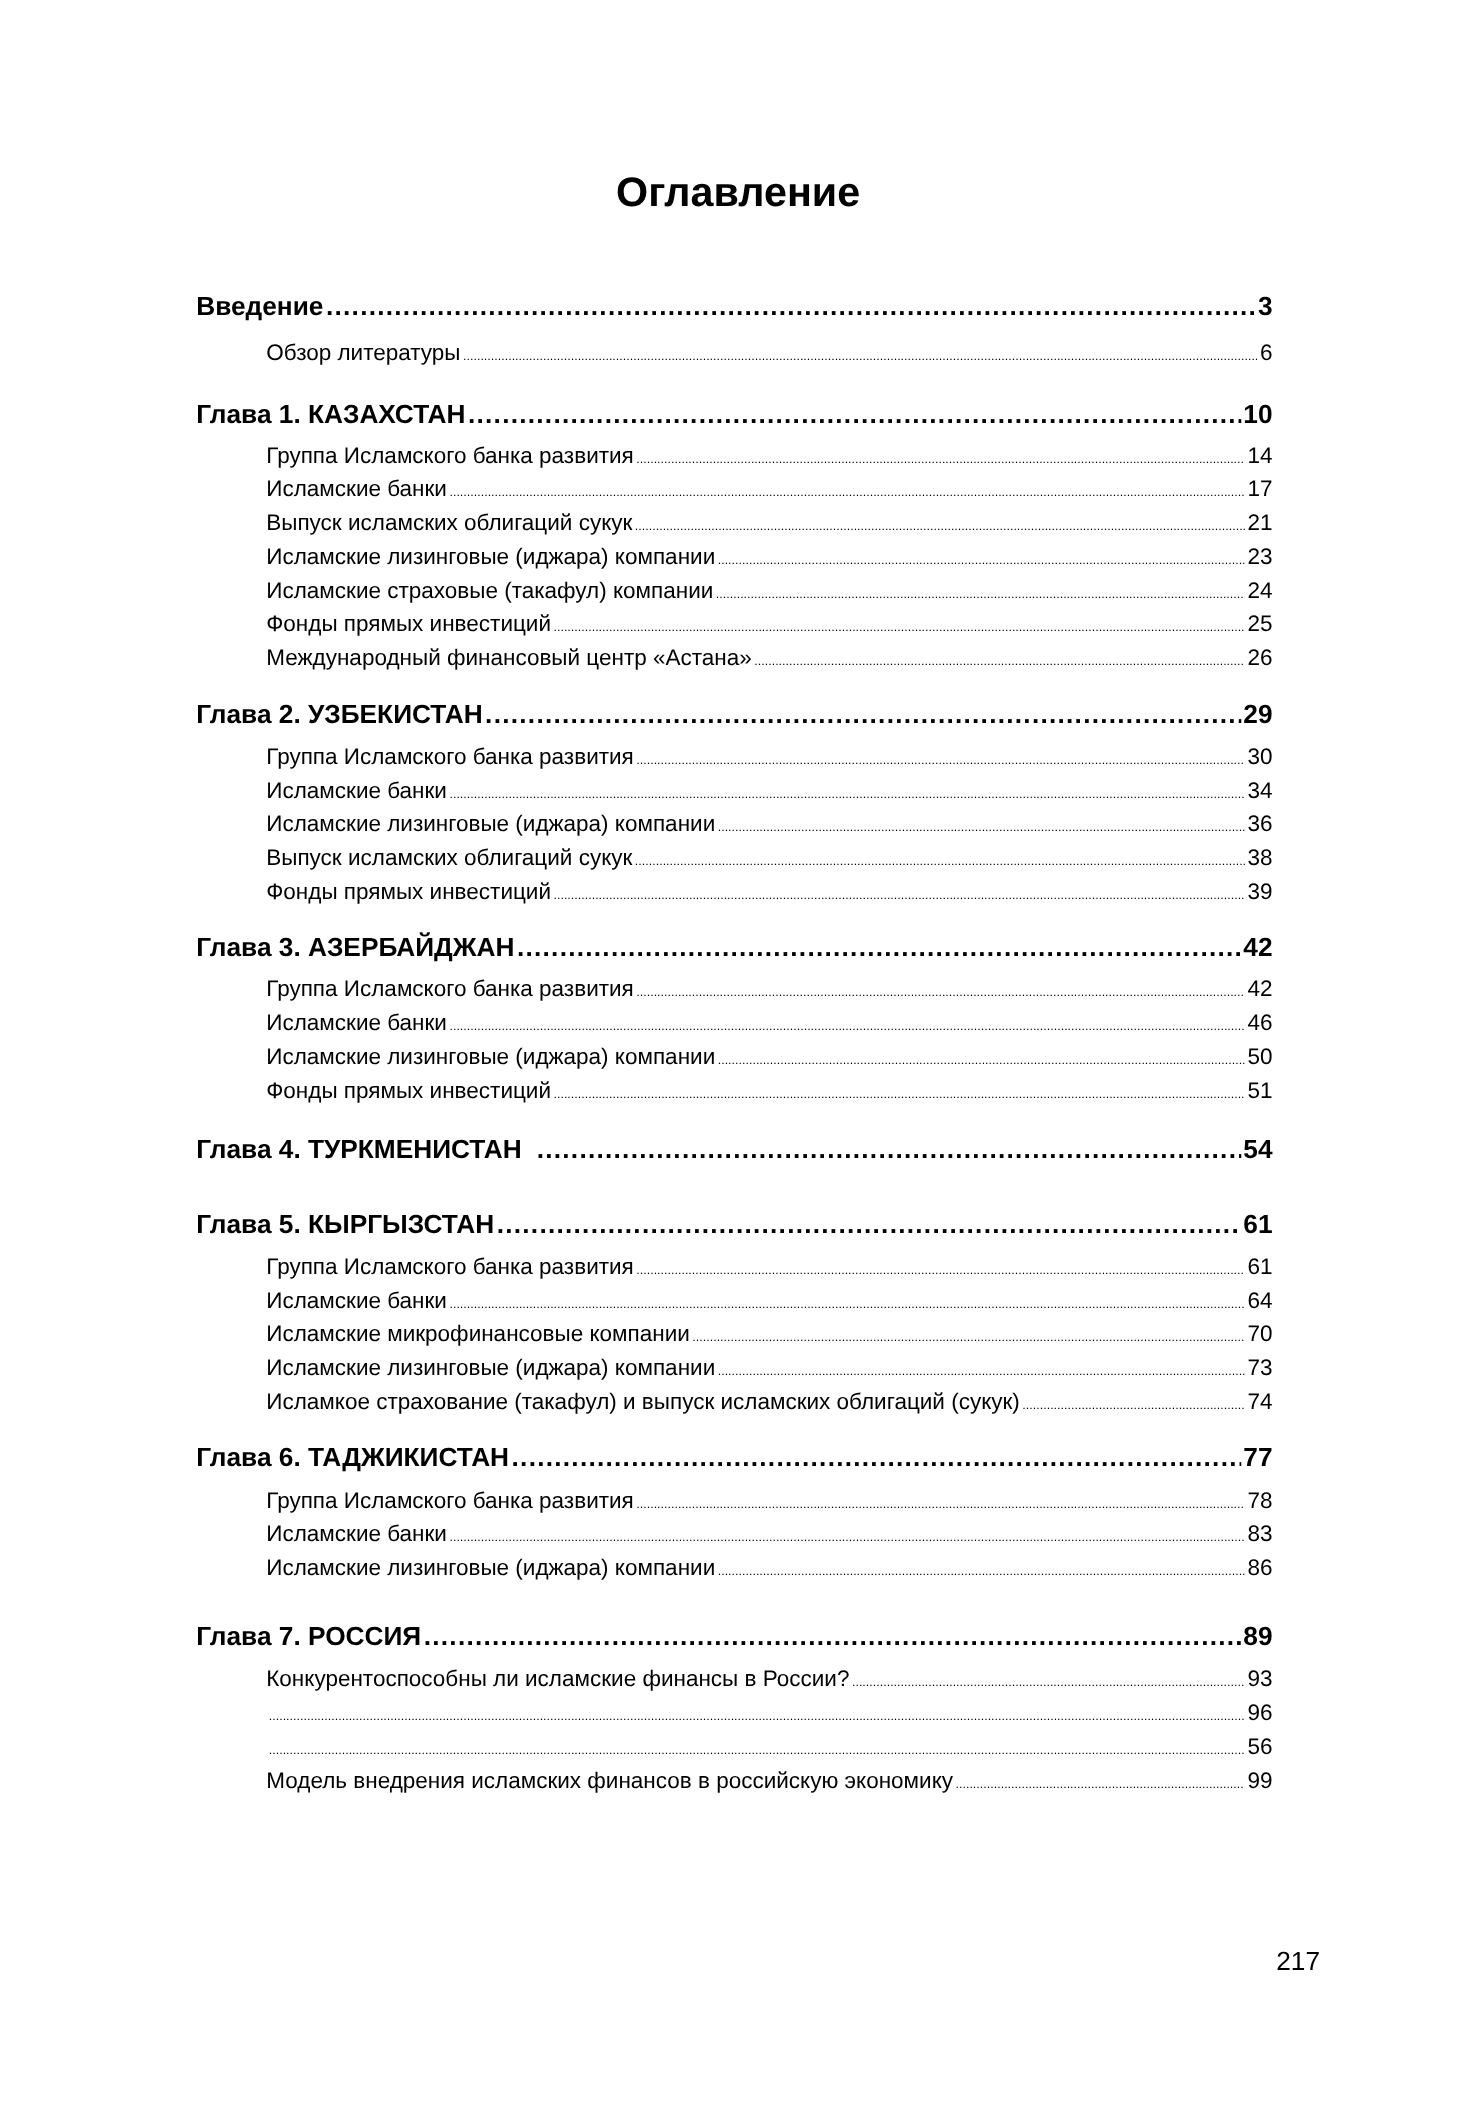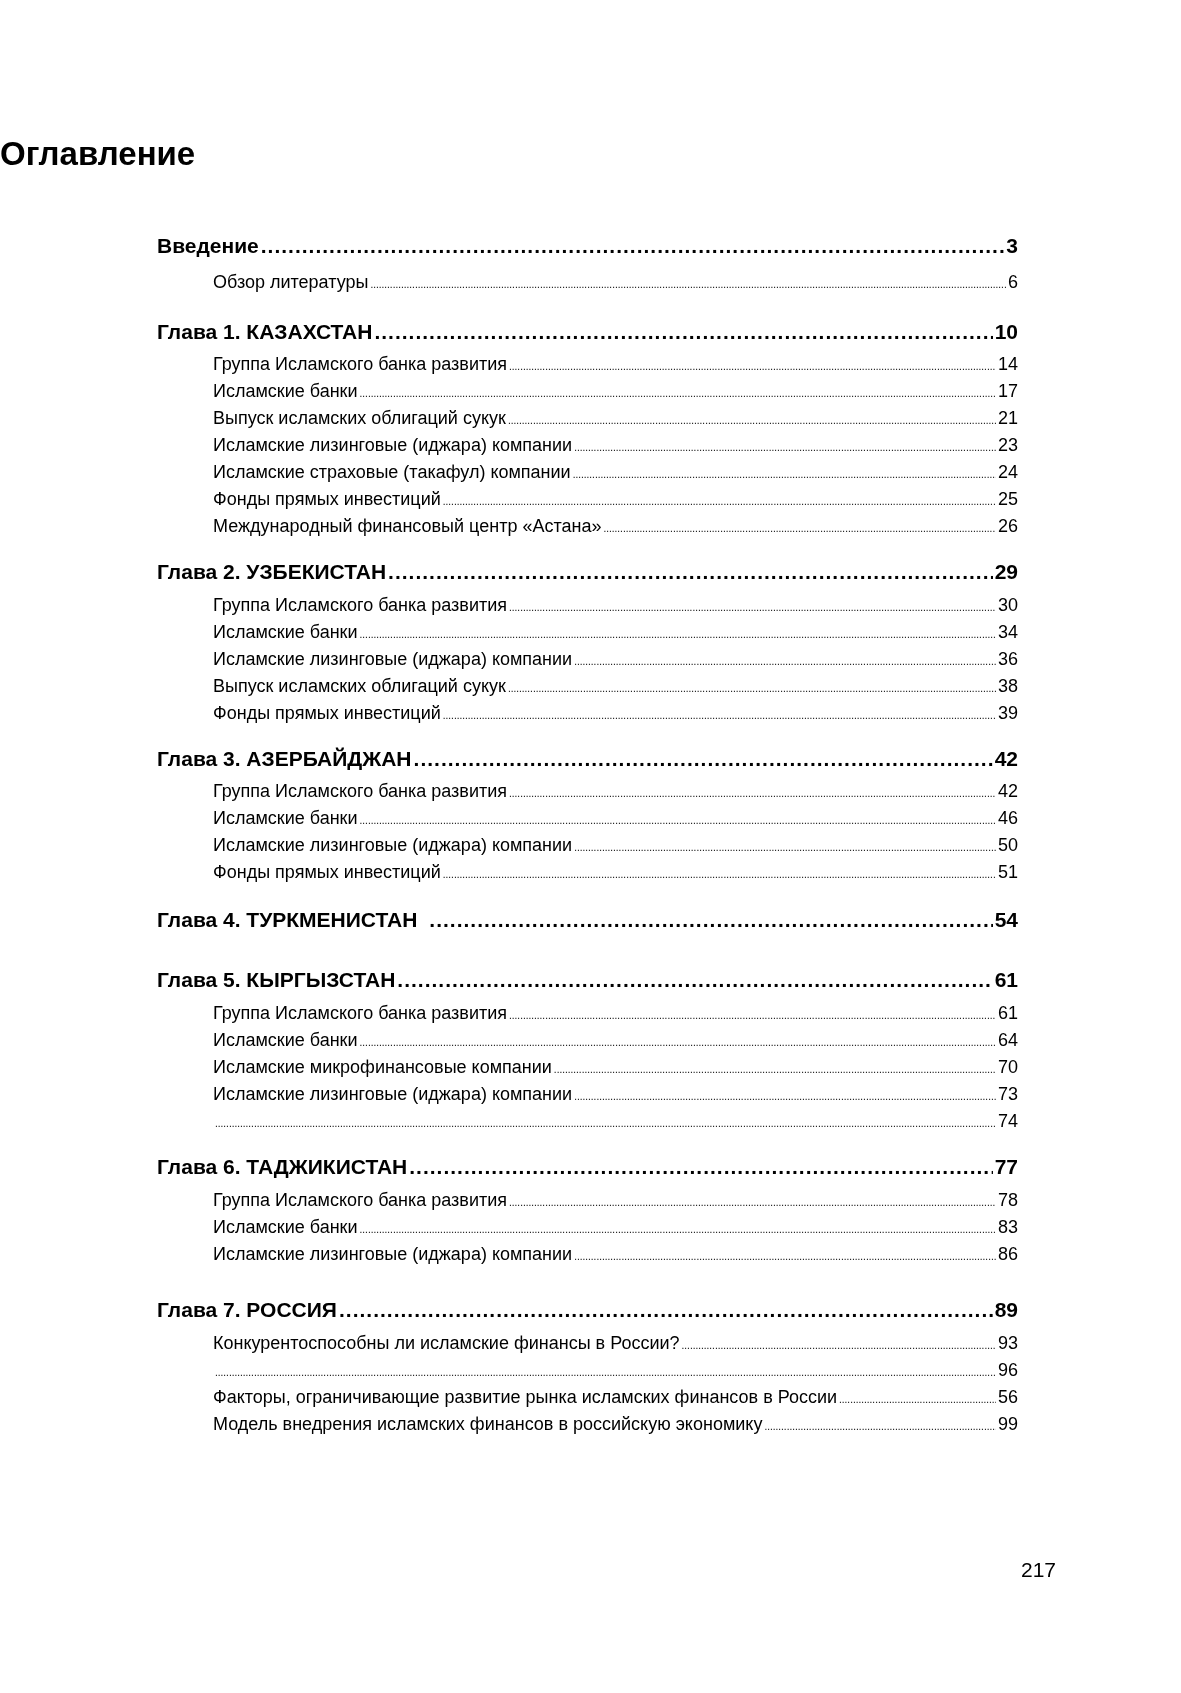--- a/index.html
+++ b/index.html
@@ -1,17 +1,17 @@
 <!DOCTYPE html>
 <html><head>
   <meta charset="utf-8">
   <style>
     html, body { margin: 0; padding: 0; background: #ffffff; }
     body { width: 1181px; height: 1693px; position: relative; color: #000; font-family: "Liberation Sans", sans-serif; overflow: hidden; }
-    .title { position: absolute; top: 135px; left: 0; width: 1181px; text-align: left; font-size: 33px; font-weight: bold; letter-spacing: 0px; }
+    .title { position: absolute; top: 135px; left: 0; width: 1181px; text-align: center; font-size: 33px; font-weight: bold; letter-spacing: 0px; }
     .toc { position: absolute; top: 0; left: 0; width: 1181px; }
     .row { position: absolute; left: 157px; width: 861px; display: flex; align-items: flex-end; white-space: nowrap; }
     .row.chap { font-weight: bold; font-size: 21px; }
     .row.sub { left: 213px; width: 805px; font-size: 18px; }
     .row .lbl { flex: 0 0 auto; }
     .row .dots { flex: 1 1 auto; overflow: hidden; margin: 0 2px; }
     .row .dots::after { content: "...................................................................................................................................................................................................................................................................................................................................................................."; letter-spacing: 0px; }
     .row.chap .dots::after { letter-spacing: 1px; }
     .row.sub .dots::after { font-size: 10px; letter-spacing: 0px; }
     .row .pg { flex: 0 0 auto; }
@@ -158,20 +158,21 @@
       <span class="lbl">Исламские микрофинансовые компании</span>
       <span class="dots"></span>
       <span class="pg">70</span>
     </div>
   <div class="row sub" style="top:1084px">
       <span class="lbl">Исламские лизинговые (иджара) компании</span>
       <span class="dots"></span>
       <span class="pg">73</span>
     </div>
   <div class="row sub" style="top:1111px">
+      <span class="lbl">Исламкое страхование (такафул) и выпуск исламских облигаций (сукук)</span>
       <span class="dots"></span>
       <span class="pg">74</span>
     </div>
 
   <div class="row chap" style="top:1155px">
       <span class="lbl">Глава 6. ТАДЖИКИСТАН</span>
       <span class="dots"></span>
       <span class="pg">77</span>
     </div>
   <div class="row sub" style="top:1190px">
@@ -198,21 +199,20 @@
   <div class="row sub" style="top:1333px">
       <span class="lbl">Конкурентоспособны ли исламские финансы в России?</span>
       <span class="dots"></span>
       <span class="pg">93</span>
     </div>
   <div class="row sub" style="top:1360px">
       <span class="dots"></span>
       <span class="pg">96</span>
     </div>
   <div class="row sub" style="top:1387px">
-      <span class="lbl">Факторы, ограничивающие развитие рынка исламских финансов в России</span>
       <span class="dots"></span>
       <span class="pg">56</span>
     </div>
   <div class="row sub" style="top:1414px">
       <span class="lbl">Модель внедрения исламских финансов в российскую экономику</span>
       <span class="dots"></span>
       <span class="pg">99</span>
     </div>
 </div>
 

